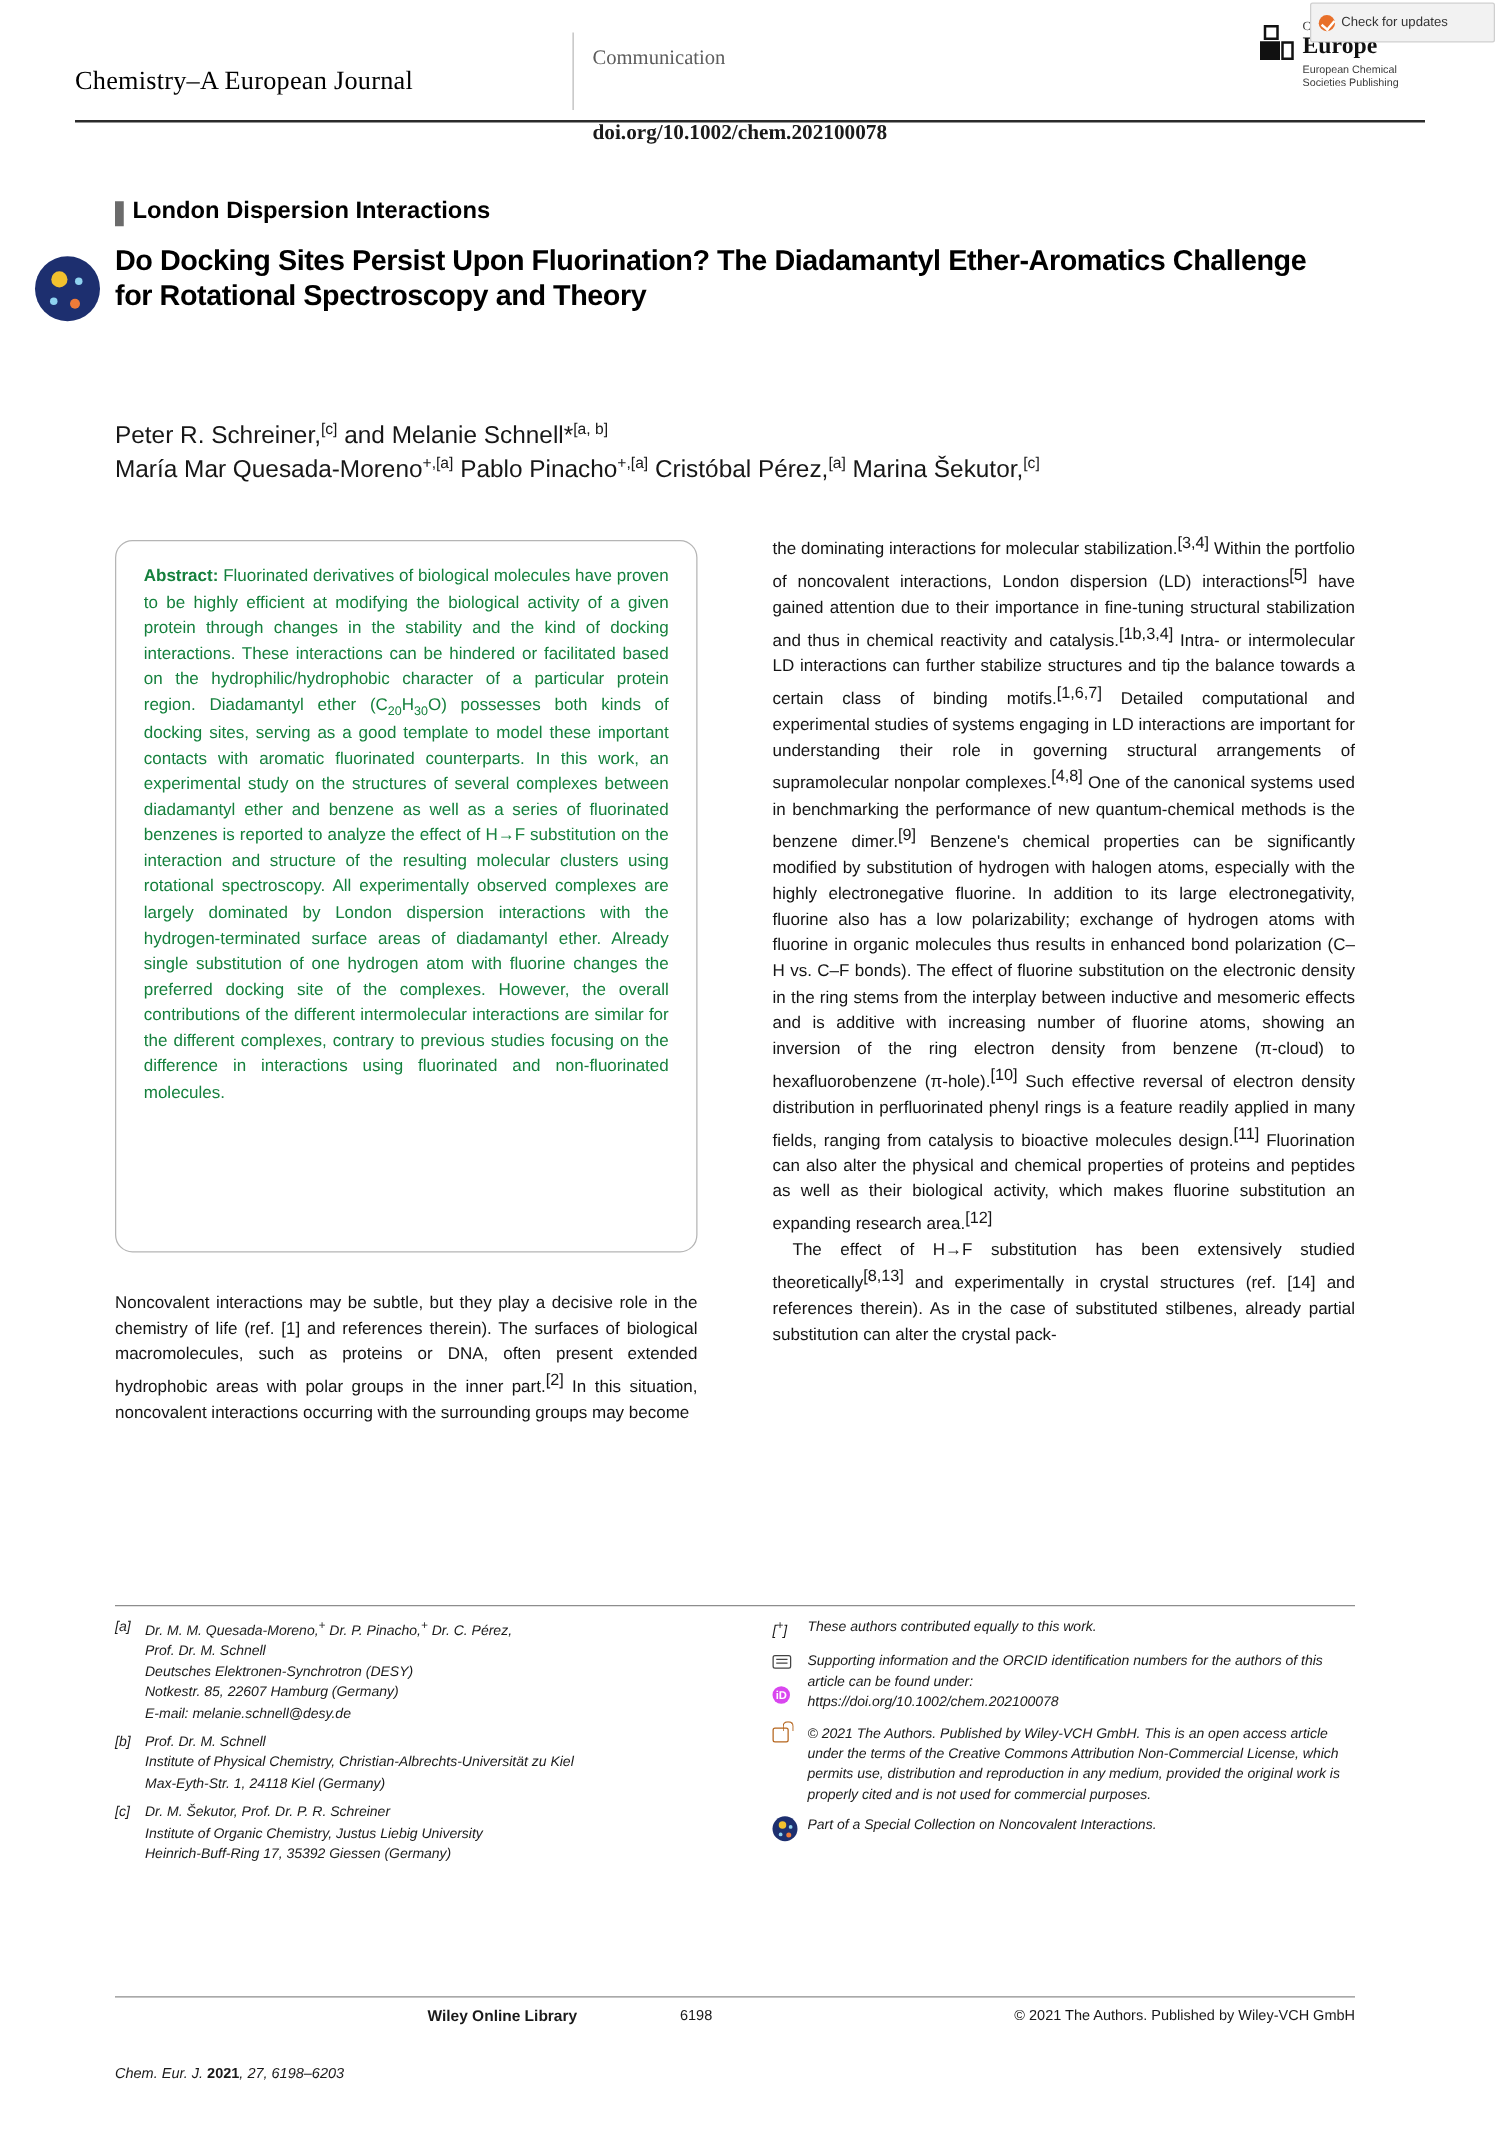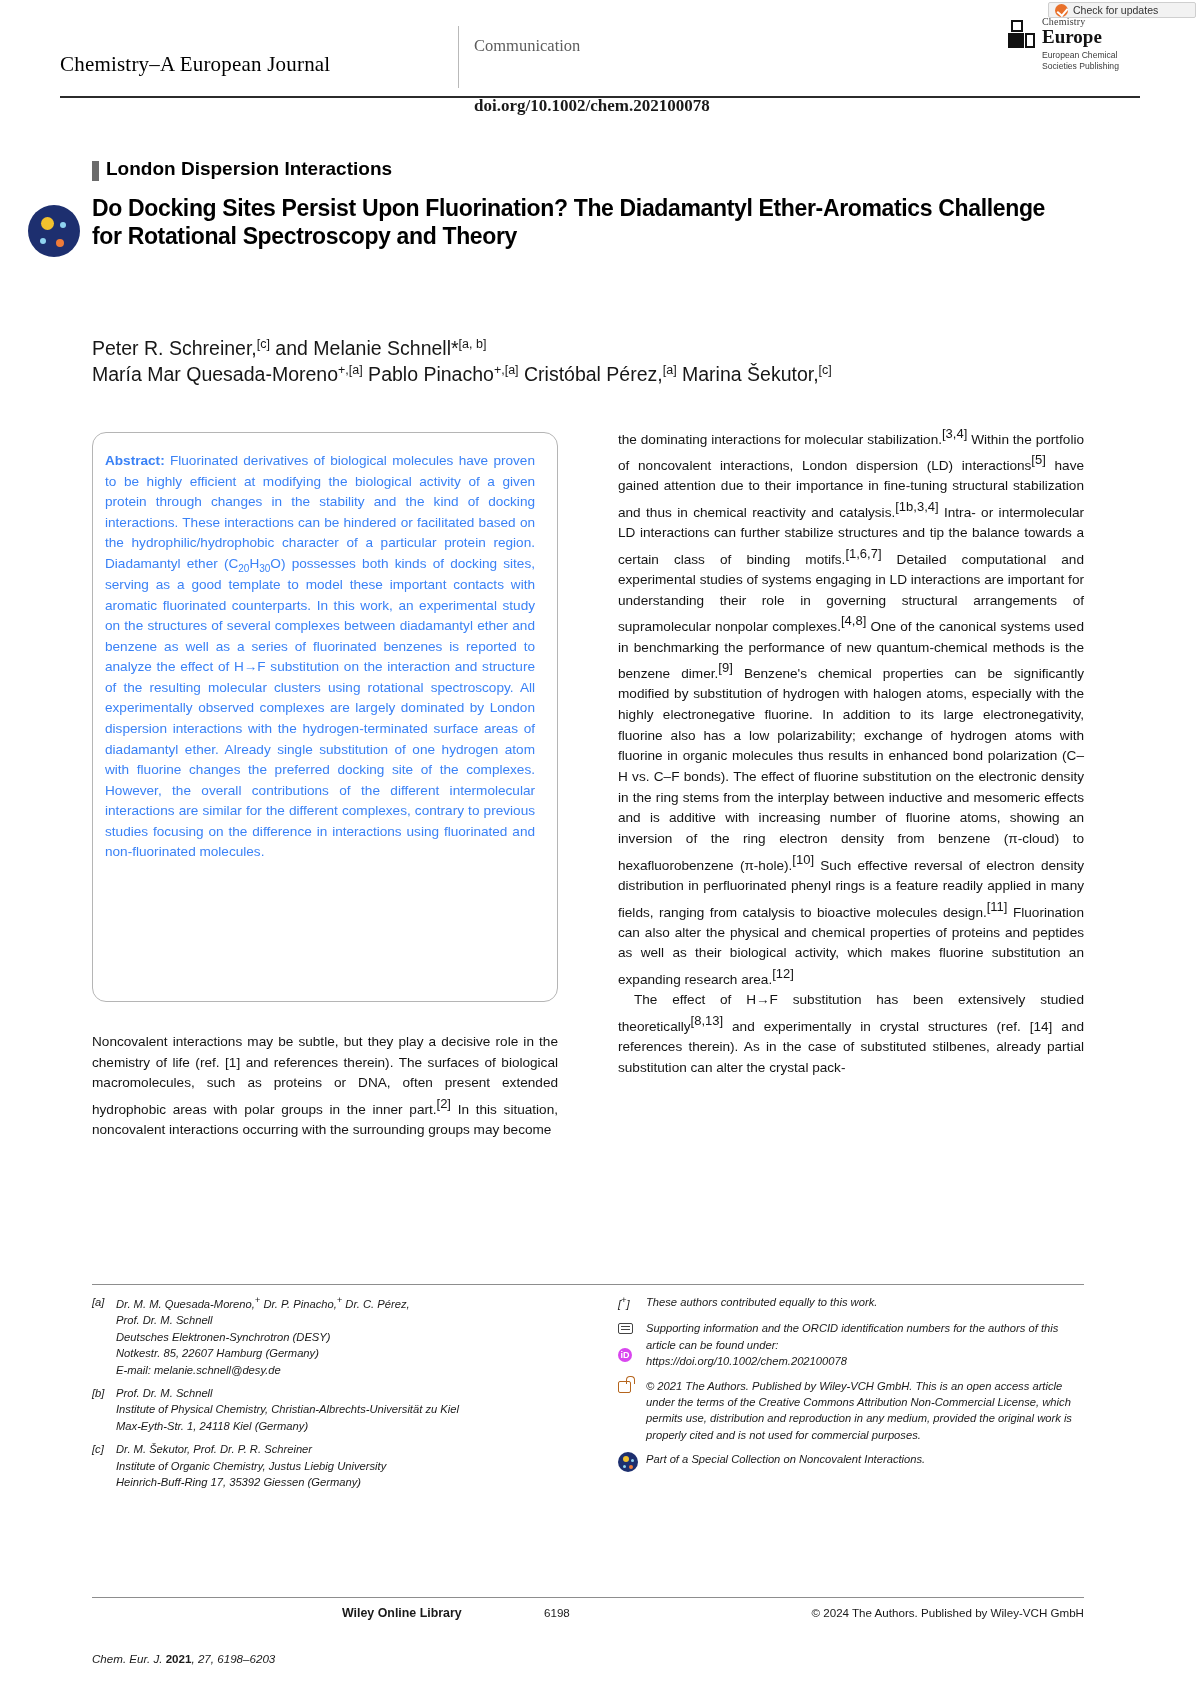--- a/index.html
+++ b/index.html
@@ -78,21 +78,21 @@
     font-size: 19px; font-weight: bold; color: #111;
   }
   .ce-sub {
     position: absolute; left: 34px; top: 36px;
     font-size: 8.6px; color: #3b3b3b; line-height: 1.28;
   }
 
   
   .check-updates {
     position: absolute; left: 1048px; top: 2px;
-    width: 148px; height: 16px;
+    width: 148px; height: 32px;
     background: #f2f2f2; border: 1px solid #cfcfcf;
     border-radius: 2px;
     display: flex; align-items: center; gap: 5px;
     padding-left: 6px;
     font-size: 10.5px; color: #333;
   }
   .cu-dot {
     width: 13px; height: 13px; border-radius: 50%;
     background: #e8702a; position: relative; flex: 0 0 auto;
   }
@@ -140,25 +140,25 @@
     font-size: 19.5px; line-height: 1.35; color: #171717;
   }
   .authors sup { font-size: 12.5px; vertical-align: super; }
 
   
   .abstract-box {
     position: absolute; left: 92px; top: 432px;
     width: 466px; height: 570px;
     border: 1px solid #b5b5b5;
     border-radius: 14px;
-    padding: 18px 22px 16px 12px;
+    padding: 18px 22px 16px 22px;
     font-size: 13.6px;
     line-height: 1.51;
     text-align: justify;
-    color: #3b82f6;
+    color: #15803d;
   }
   .abstract-box b { font-weight: bold; }
   .abstract-box sub { font-size: 10px; }
 
   
   .col-left-body {
     position: absolute; left: 92px; top: 1032px; width: 466px;
     font-size: 13.6px; line-height: 1.52; text-align: justify;
     color: #141414;
   }
@@ -387,16 +387,16 @@
       </span>
       <span class="fr-text">Part of a Special Collection on Noncovalent Interactions.</span>
     </div>
   </div>
 
   <div class="bottom-rule"></div>
   <div class="bottom-bar">
     <div class="bb-cite">Chem. Eur. J. <b>2021</b>, 27, 6198–6203</div>
     <div class="bb-wol">Wiley Online Library</div>
     <div class="bb-page">6198</div>
-    <div class="bb-copy">© 2024 The Authors. Published by Wiley-VCH GmbH</div>
+    <div class="bb-copy">© 2021 The Authors. Published by Wiley-VCH GmbH</div>
   </div>
 
 </div>
 
 </body></html>

